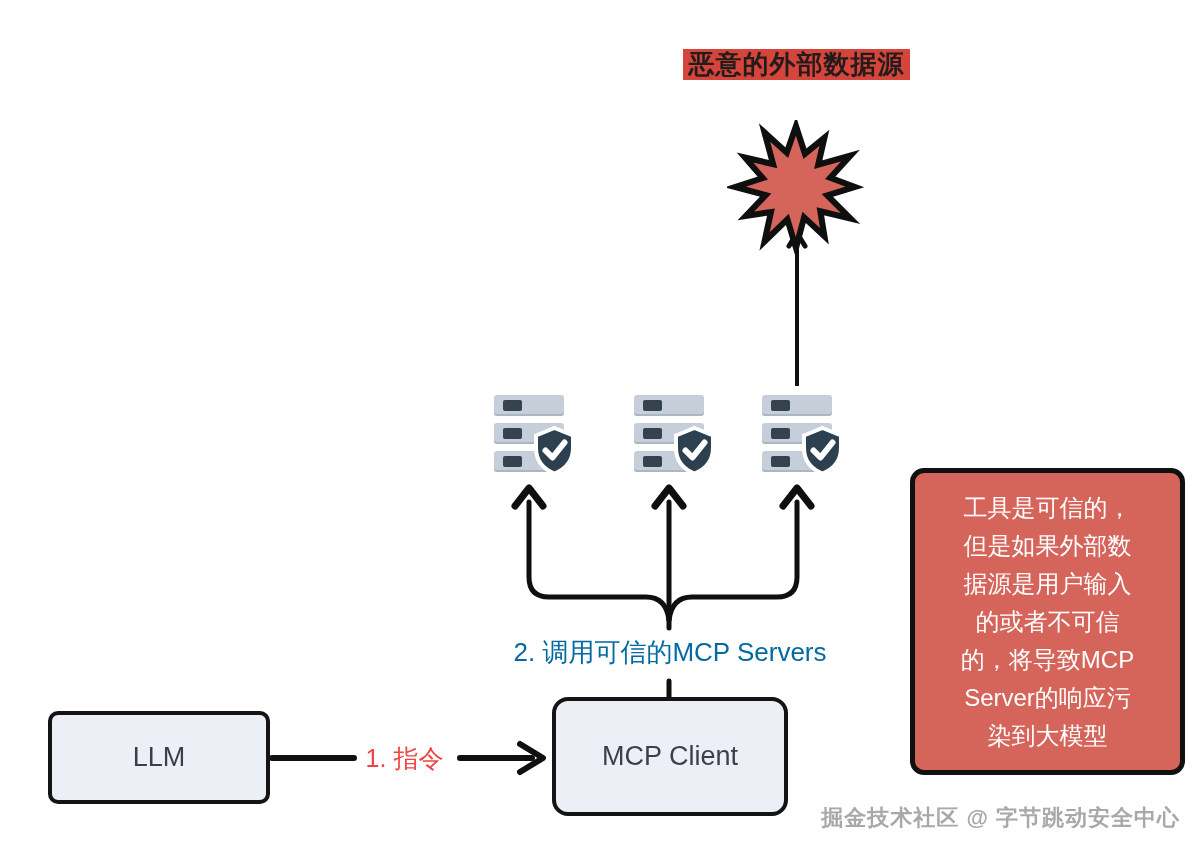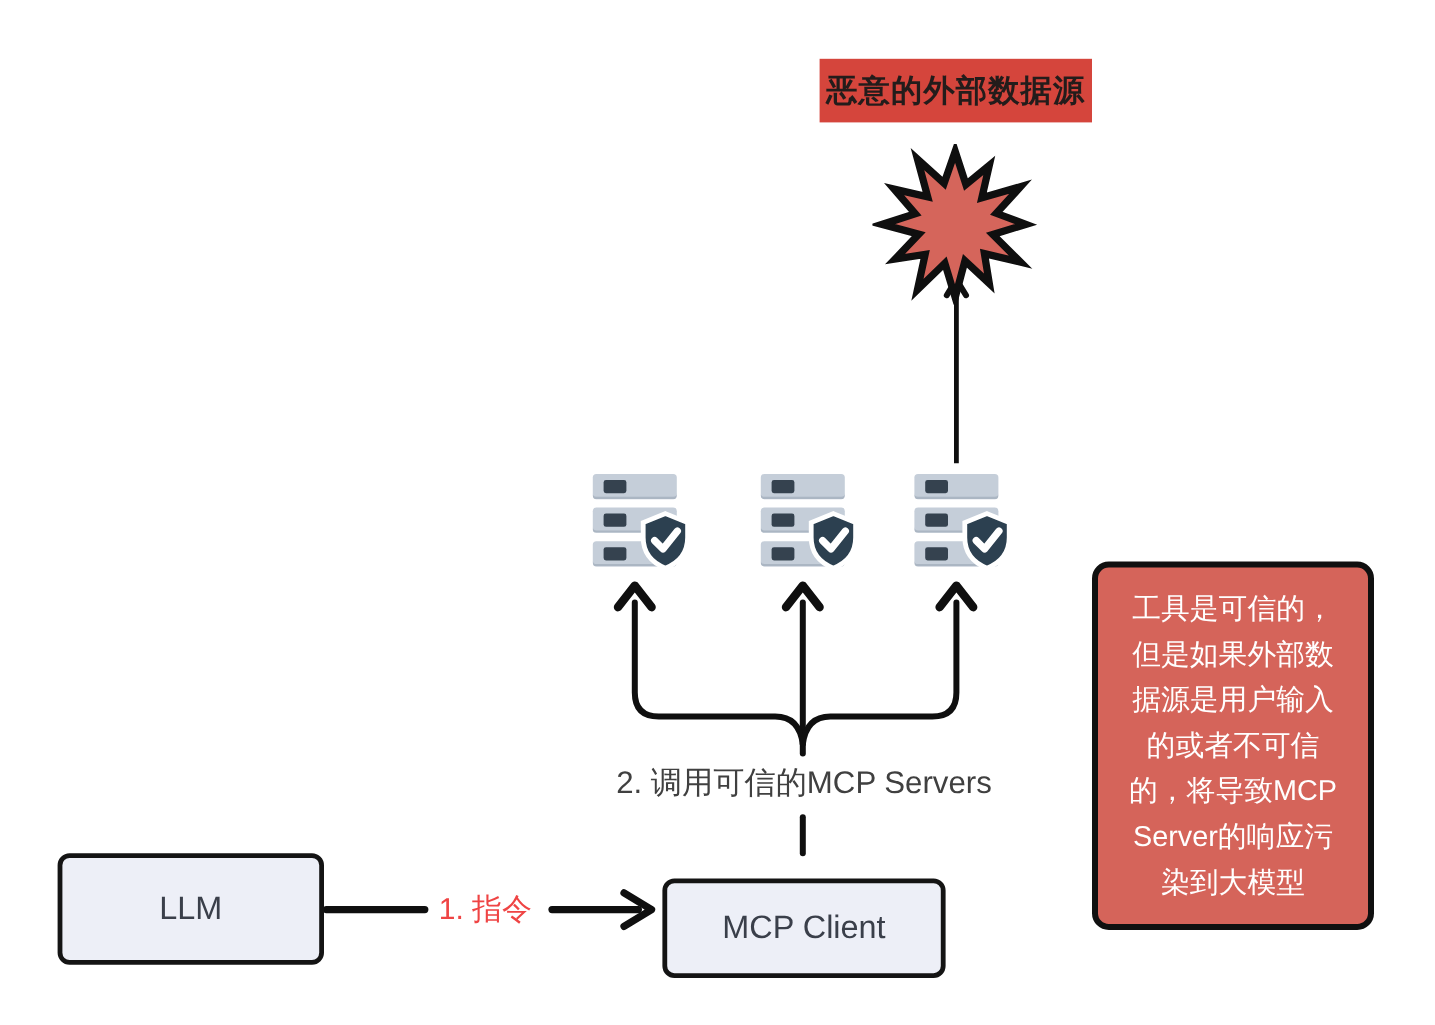--- a/index.html
+++ b/index.html
@@ -2,21 +2,21 @@
 <html><head>
 <meta charset="utf-8">
 <style>
   html,body{margin:0;padding:0;background:#ffffff;}
   body{font-family:"Liberation Sans","DejaVu Sans",sans-serif;}
   .canvas{
     position:relative;width:1196px;height:854px;background:#ffffff;overflow:hidden;
   }
   .lines-svg{position:absolute;left:0;top:0;width:1196px;height:854px;}
   .banner{
-    position:absolute;left:683px;top:49px;width:227px;height:53px;
+    position:absolute;left:683px;top:49px;width:227px;height:31px;
     background:#d5453c;color:#231c1b;font-size:26px;font-weight:bold;
     display:flex;align-items:center;justify-content:center;letter-spacing:1px;
   }
   .star-svg{position:absolute;left:727px;top:120px;width:138px;height:134px;}
   .servers-label{
     position:absolute;left:495px;top:337px;width:310px;height:34px;
     font-size:25px;color:#2f3437;text-align:center;line-height:34px;
   }
   .server{position:absolute;width:70px;height:77px;top:395px;}
   .server .slab{
@@ -25,35 +25,35 @@
     box-shadow:inset 0 -2px 0 rgba(140,152,168,.45);
   }
   .server .slab:last-of-type{margin-bottom:0;}
   .server .slab .led{
     position:absolute;left:9px;top:5px;width:19px;height:11px;
     background:#35424f;border-radius:2px;
   }
   .server .shield{position:absolute;right:-14px;bottom:-4px;width:47px;height:51px;}
   .step2-label{
     position:absolute;left:470px;top:634px;width:400px;height:36px;
-    font-size:26px;color:#404040;text-align:center;line-height:36px;
+    font-size:26px;color:#0369a1;text-align:center;line-height:36px;
   }
   .node{
     position:absolute;background:#edeff7;border:4px solid #141414;border-radius:10px;
     color:#3a3f4a;font-size:27px;display:flex;align-items:center;justify-content:center;
     box-sizing:border-box;
   }
   .node-llm{left:48px;top:711px;width:222px;height:93px;}
-  .node-mcp{left:552px;top:732px;width:236px;height:83px;}
+  .node-mcp{left:552px;top:697px;width:236px;height:119px;border-radius:16px;}
   .step1-label{
     position:absolute;left:352px;top:742px;width:105px;height:32px;
     font-size:25px;color:#ef4444;text-align:center;line-height:32px;
   }
   .note{
-    position:absolute;left:910px;top:468px;width:235px;height:307px;
+    position:absolute;left:910px;top:468px;width:275px;height:307px;
     background:#d5645a;border:5px solid #101010;border-radius:14px;
     box-sizing:border-box;color:#ffffff;font-size:24px;line-height:38px;
     text-align:center;white-space:pre-line;
     display:flex;align-items:center;justify-content:center;
   }
   .watermark{
     position:absolute;right:16px;top:803px;font-size:22px;font-weight:bold;
     color:#a8a8a8;text-shadow:2px 2px 0 #ffffff;letter-spacing:1px;
   }
 </style>
@@ -153,14 +153,15 @@
   <div class="node node-mcp">MCP Client</div>
 
   <div class="note">工具是可信的，
 但是如果外部数
 据源是用户输入
 的或者不可信
 的，将导致MCP
 Server的响应污
 染到大模型</div>
 
+  <div class="watermark">掘金技术社区 @ 字节跳动安全中心</div>
 
 </div>
 
 </body></html>

